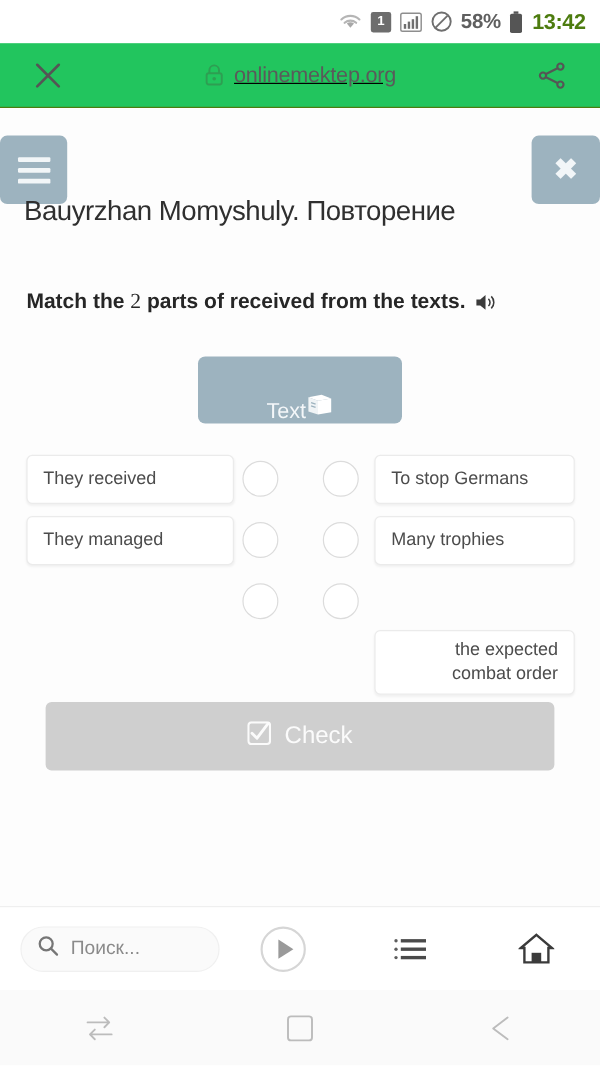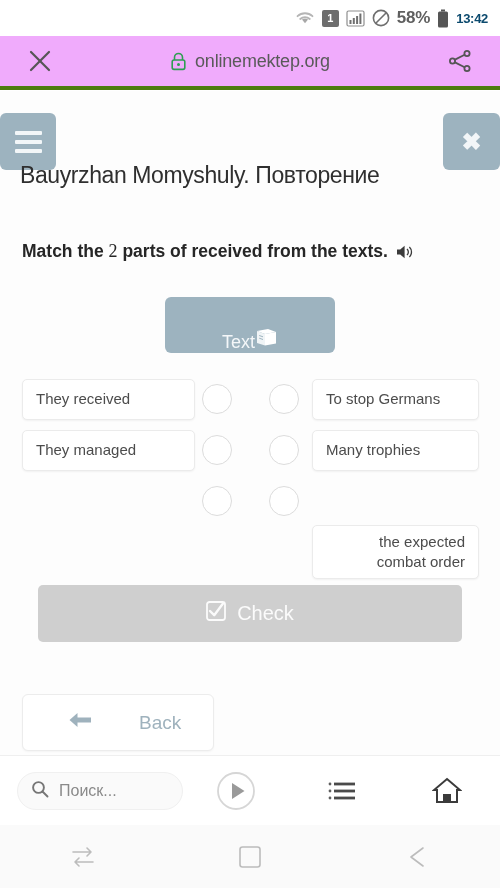--- a/index.html
+++ b/index.html
@@ -18,29 +18,30 @@
     padding-right: 12px; gap: 7px;
     background: #ffffff;
   }
   .statusbar .si { display: flex; align-items: center; }
   .sim-box {
     width: 17px; height: 17px; background: #6d6d6d; border-radius: 2px;
     color: #fff; font-size: 11px; line-height: 17px; text-align: center;
     font-family: "Liberation Sans", sans-serif; font-weight: bold;
   }
   .batt-pct { font-size: 17px; color: #5f5f5f; font-weight: bold; letter-spacing: -0.2px; }
-  .clock { font-size: 13px; color: #0c4a6e; font-weight: bold; letter-spacing: -0.3px; }
+  .clock { font-size: 18px; color: #4d7c0f; font-weight: bold; letter-spacing: -0.3px; }
 
   
   .browserbar {
     height: 54px; width: 100%;
     display: flex; align-items: center;
-    background: #f0abfc;
-    border-bottom: 4px solid #4d7c0f;
+    background: #22c55e;
+    border-bottom: 1px solid #4d7c0f;
     position: relative;
+    text-decoration: underline;
   }
   .bb-left { width: 80px; display: flex; align-items: center; justify-content: center; }
   .bb-center { flex: 1; display: flex; align-items: center; justify-content: center; gap: 8px; }
   .bb-right { width: 80px; display: flex; align-items: center; justify-content: center; }
   .url-text { font-size: 18px; color: #5a5a5a; letter-spacing: -0.2px; }
 
   
   .page {
     position: absolute; top: 91px; left: 0; right: 0; bottom: 133px;
     background: #fdfdfd;
@@ -268,28 +269,20 @@
     <div class="check-btn">
       <span>
         <svg width="20" height="20" viewBox="0 0 20 20">
           <rect x="1" y="1" width="18" height="18" rx="2.5" fill="none" stroke="#fbfbfb" stroke-width="1.8"></rect>
           <path d="M4 10 L8.2 14.2 L17 2.5" fill="none" stroke="#fbfbfb" stroke-width="2.4" stroke-linecap="round" stroke-linejoin="round"></path>
         </svg>
       </span>
       <span>Check</span>
     </div>
 
-    <div class="back-btn">
-      <span>
-        <svg width="25" height="18" viewBox="0 0 25 18">
-          <path d="M9.5 2 L1.5 9 L9.5 16 V11.6 H23 V6.4 H9.5 Z" fill="#9fb2bd"></path>
-        </svg>
-      </span>
-      <span>Back</span>
-    </div>
 
   </div>
 
   <div class="bottombar">
     <div class="search-pill">
       <span>
         <svg width="18" height="18" viewBox="0 0 18 18">
           <circle cx="7.5" cy="7.5" r="5.4" fill="none" stroke="#767676" stroke-width="1.9"></circle>
           <line x1="11.5" y1="11.5" x2="16.5" y2="16.5" stroke="#767676" stroke-width="1.9" stroke-linecap="round"></line>
         </svg>

